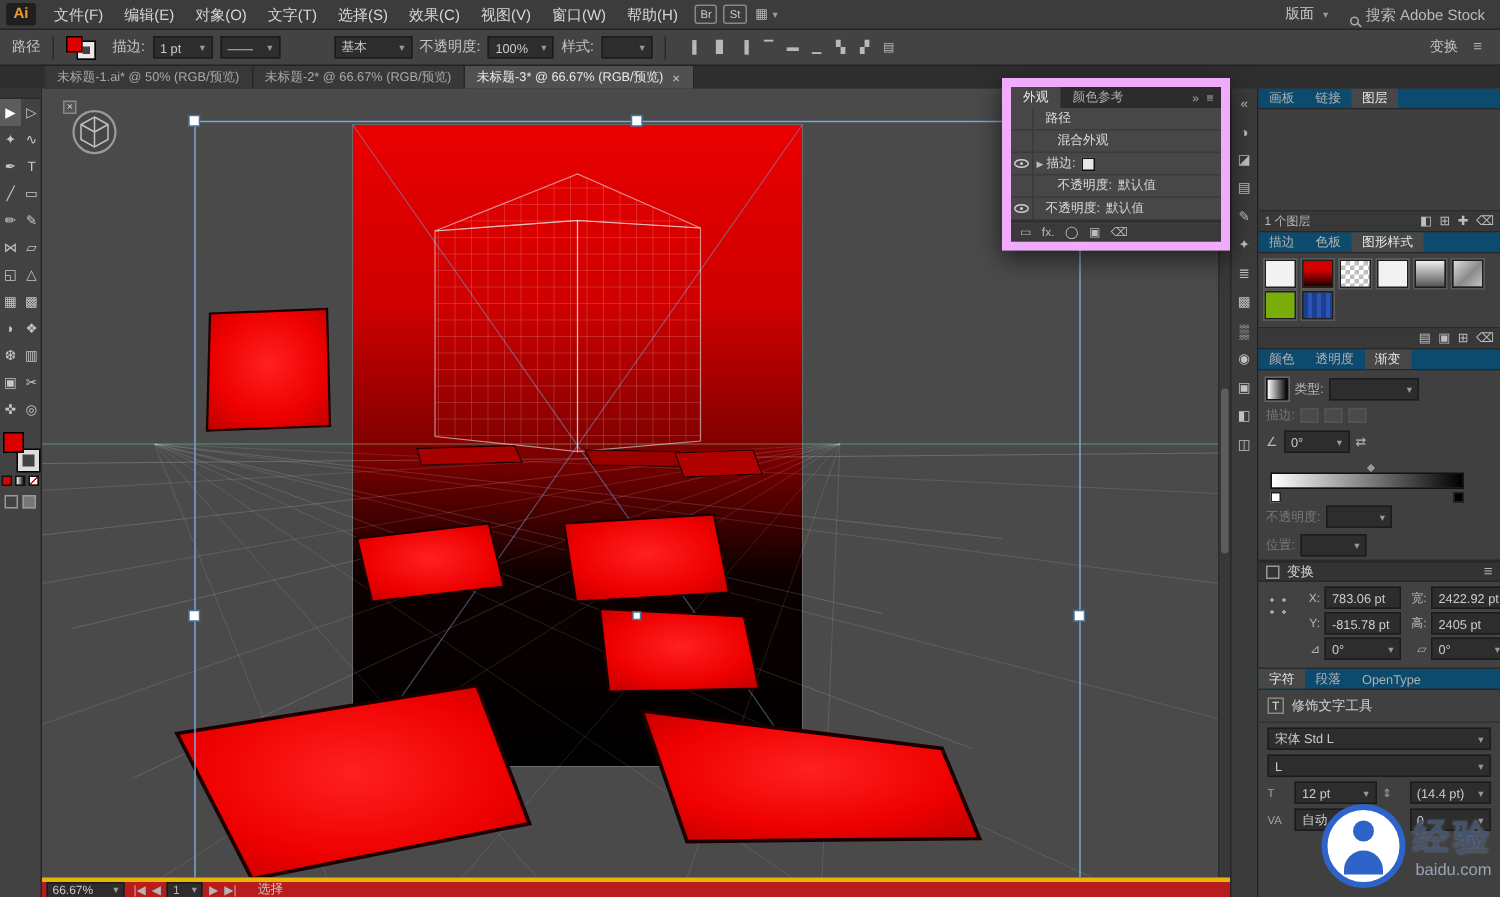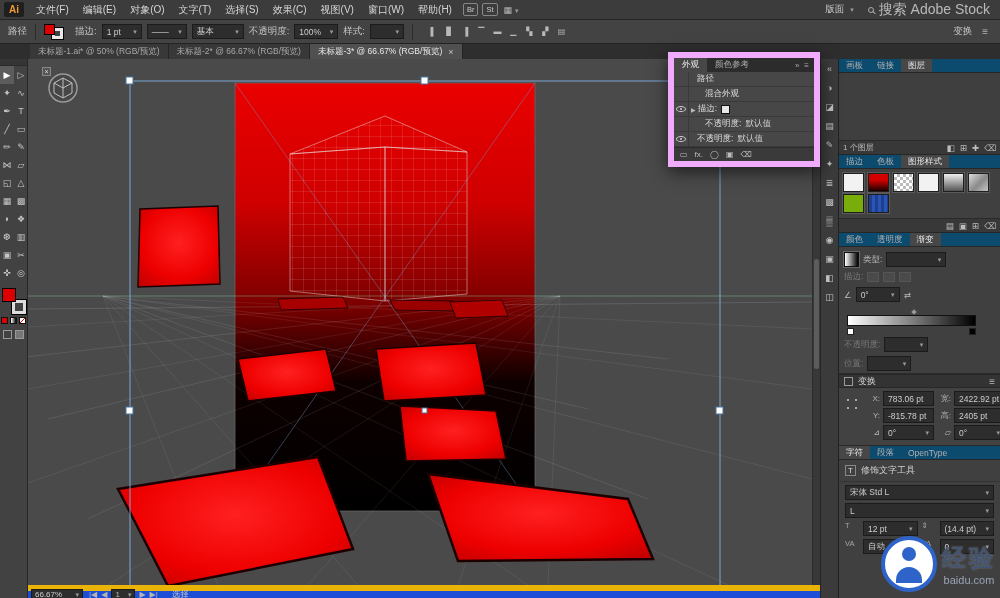--- a/index.html
+++ b/index.html
@@ -9,34 +9,34 @@
 
 
 .menubar{position:absolute;left:0;top:0;right:0;height:20px;background:#3c3c3c;border-bottom:1px solid #242424;display:flex;align-items:center;padding:0 4px;z-index:30;}
 .ai-logo{width:20px;height:15px;background:#1f1f1f;color:#ef9a35;font-weight:bold;font-size:10px;display:flex;align-items:center;justify-content:center;border-radius:2px;margin-right:5px;}
 .menus{display:flex;}
 .menu-item{padding:3px 7px;color:#d6d6d6;font-size:10px;white-space:nowrap;}
 .badge{border:1px solid #888;border-radius:2px;font-size:7.5px;padding:1px 3px;color:#ccc;margin-left:4px;}
 .mb-icon{margin-left:6px;color:#b5b5b5;font-size:9px;}
 .mb-right{margin-left:auto;display:flex;align-items:center;gap:14px;padding-right:6px;}
 .workspace{color:#c9c9c9;font-size:9.5px;display:flex;align-items:center;gap:3px;}
-.search{display:flex;align-items:center;gap:5px;color:#b9b9b9;font-size:14px;}
+.search{display:flex;align-items:flex-end;gap:5px;color:#b9b9b9;font-size:10px;}
 .lens{width:6px;height:6px;border:1px solid #aaa;border-radius:50%;position:relative;display:inline-block;}
 .lens::after{content:"";position:absolute;width:4px;height:1px;background:#aaa;transform:rotate(45deg);right:-3px;bottom:-1px;}
 .caret{color:#999;font-size:7px;margin-left:3px;}
 
 
 .controlbar{position:absolute;left:0;top:20px;right:0;height:24px;background:#434343;border-bottom:1px solid #222;display:flex;align-items:center;padding:0 8px;gap:5px;z-index:29;}
 .cb-label{color:#c5c5c5;font-size:9.5px;white-space:nowrap;}
 .sep{width:1px;height:16px;background:#2b2b2b;margin:0 3px;}
 .cb-swatches{position:relative;width:26px;height:17px;}
 .cb-fill{position:absolute;left:0;top:1px;width:11px;height:11px;background:#dd0000;border:1px solid #000;z-index:2;}
 .cb-stroke{position:absolute;left:8px;top:5px;width:11px;height:11px;border:3px solid #e8e8e8;outline:1px solid #000;z-index:1;}
 .combo{height:15px;background:#2d2d2d;border:1px solid #1b1b1b;display:flex;align-items:center;justify-content:space-between;padding:0 4px;color:#ccc;font-size:8.5px;white-space:nowrap;}
-.combo .caret{margin-left:4px;}.w40{width:40px;}.w52{width:52px;}.w34{width:34px;}.w60{width:60px;}.w44{width:44px;text-align:right;}
+.combo .caret{margin-left:4px;}.w40{width:40px;}.w52{width:52px;margin-left:31px;}.w34{width:34px;}.w60{width:60px;}.w44{width:44px;text-align:right;}
 .align-group{display:flex;gap:3px;align-items:center;margin-left:6px;}
 .al-icon{width:13px;height:13px;display:flex;align-items:center;justify-content:center;color:#b8b8b8;font-size:8px;border:1px solid transparent;}
 .cb-right{margin-left:auto;display:flex;align-items:center;gap:10px;padding-right:4px;}
 .menu-glyph{color:#b5b5b5;font-size:10px;}
 
 
 .tabbar{position:absolute;left:0;top:44px;right:0;height:15px;background:#2e2e2e;display:flex;align-items:stretch;padding-left:30px;z-index:28;}
 .doc-tab{display:flex;align-items:center;gap:6px;padding:0 8px;font-size:8.5px;color:#a8a8a8;background:#383838;border-right:1px solid #252525;white-space:nowrap;}
 .doc-tab.active{background:#505050;color:#e8e8e8;}
 .tab-close{color:#c0c0c0;font-size:9px;}
@@ -64,21 +64,21 @@
 .persp-widget{position:absolute;left:18px;top:12px;width:34px;height:34px;z-index:5;}
 .pw-close{position:absolute;left:-4px;top:-4px;width:9px;height:9px;background:#555;border:1px solid #888;color:#ddd;font-size:7px;line-height:7px;text-align:center;}
 
 
 .vscroll{position:absolute;right:180px;top:59px;width:8px;height:526px;background:#383838;border-left:1px solid #2c2c2c;z-index:10;}
 .vthumb{position:absolute;left:1px;top:38%;width:5px;height:110px;background:#5c5c5c;border-radius:3px;}
 .pstrip{position:absolute;right:162px;top:59px;bottom:0;width:18px;background:#3b3b3b;border-left:1px solid #262626;display:flex;flex-direction:column;align-items:center;padding-top:3px;gap:6px;z-index:10;}
 .strip-icon{width:14px;height:13px;display:flex;align-items:center;justify-content:center;color:#c0c0c0;font-size:9px;}
 
 
-.statusbar{position:absolute;left:28px;right:180px;bottom:0;height:13px;background:#1d4ed8;border-top:6px solid #eab308;display:flex;align-items:center;gap:6px;padding:0 3px;z-index:15;font-size:8px;}
+.statusbar{position:absolute;left:28px;right:180px;bottom:0;height:13px;background:#b91c1c;border-top:3px solid #eab308;display:flex;align-items:center;gap:6px;padding:0 3px;z-index:15;font-size:8px;}
 .zoom-field{width:52px;height:11px;background:#2d2d2d;border:1px solid #1b1b1b;display:flex;align-items:center;justify-content:space-between;padding:0 3px;color:#ccc;}
 .nav{display:flex;align-items:center;gap:4px;color:#b5b5b5;}
 .page-field{width:24px;height:11px;background:#2d2d2d;border:1px solid #1b1b1b;display:flex;align-items:center;justify-content:space-between;padding:0 3px;}
 .tool-label{color:#c5c5c5;margin-left:8px;font-size:8.5px;}
 
 
 .dock{position:absolute;right:0;top:59px;bottom:0;width:162px;background:#3c3c3c;border-left:1px solid #222;display:flex;flex-direction:column;z-index:12;}
 .d-tabs{height:14px;display:flex;background:#0c4a6e;border-bottom:1px solid #272727;flex:none;}
 .d-tab{padding:1px 7px;font-size:8.5px;color:#b0b0b0;display:flex;align-items:center;white-space:nowrap;}
 .d-tab.active{background:#474747;color:#e8e8e8;}
@@ -119,21 +119,21 @@
 .hdr-icon{width:9px;height:9px;border:1px solid #999;display:inline-block;}
 .t-body{height:58px;background:#424242;border-bottom:1px solid #2a2a2a;flex:none;padding:3px 4px;display:flex;gap:4px;}
 .locator{width:19px;height:19px;margin-top:4px;background-image:radial-gradient(circle,#a8a8a8 1px,transparent 1.3px);background-size:8px 8px;background-position:1px 1px;flex:none;}
 .t-grid{flex:1;}
 .t-row{display:flex;align-items:center;gap:3px;margin-bottom:2px;}
 .t-l{font-size:8px;color:#b8b8b8;width:14px;text-align:right;flex:none;}
 .t-v{width:51px;flex:none;}
 .char-body{flex:1;background:#404040;padding-top:2px;overflow:hidden;}
 .touch-row{display:flex;align-items:center;gap:5px;padding:2px 6px 4px;border-bottom:1px solid #333;font-size:9px;color:#cfcfcf;}
 .tt-icon{width:11px;height:11px;border:1px solid #888;color:#ddd;font-size:8px;line-height:10px;text-align:center;}
-.c-row{display:flex;gap:4px;padding:3px 6px 0;font-size:8.5px;color:#b8b8b8;}
+.c-row{display:flex;align-items:center;gap:4px;padding:3px 6px 0;font-size:8.5px;color:#b8b8b8;}
 .c-icon{font-size:7.5px;color:#a5a5a5;width:14px;flex:none;}
 .grow{flex:1;}
 
 
 .appearance{position:absolute;left:668px;top:52px;width:152px;z-index:35;box-shadow:0 5px 16px rgba(0,0,0,.6);border:6px solid #f0abfc;}
 .ap-header{height:14px;background:#2c2c2c;display:flex;align-items:stretch;}
 .ap-tab{padding:1px 8px;font-size:8.5px;color:#ababab;display:flex;align-items:center;}
 .ap-tab.active{background:#474747;color:#eaeaea;}
 .ap-icons{margin-left:auto;display:flex;gap:5px;padding:0 5px;align-items:center;color:#a8a8a8;font-size:8px;}
 .ap-body{background:#474747;}

